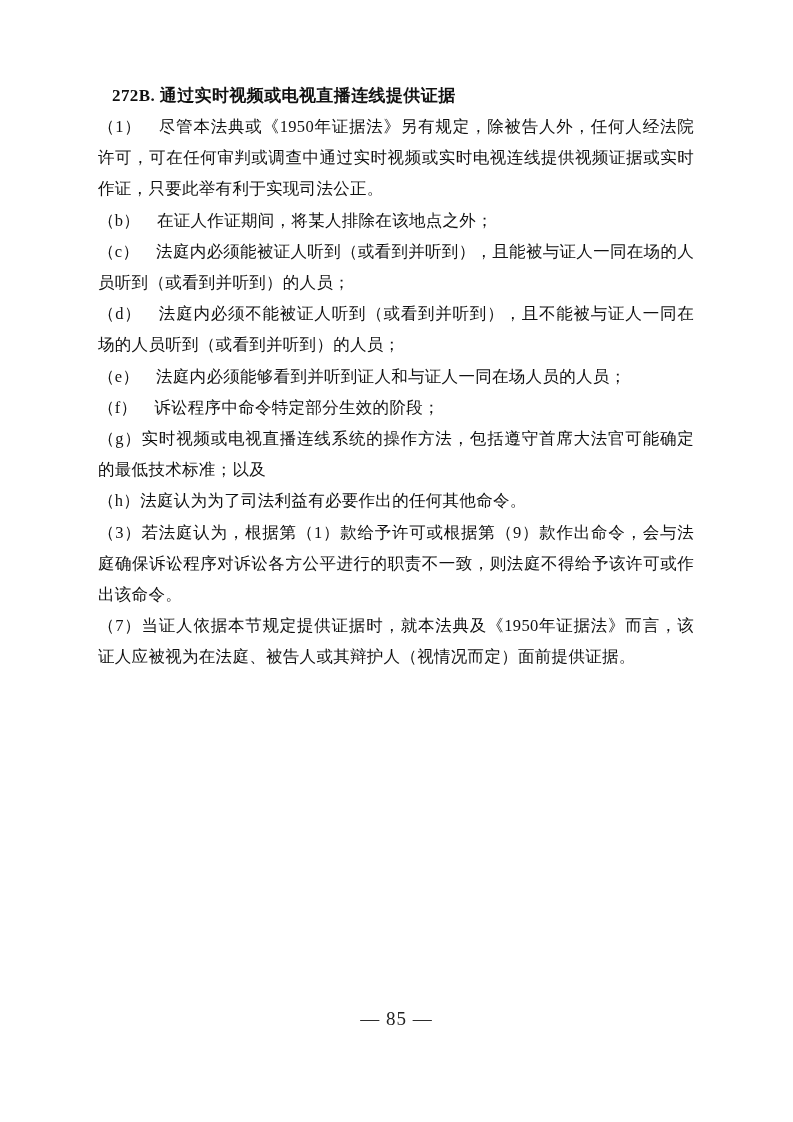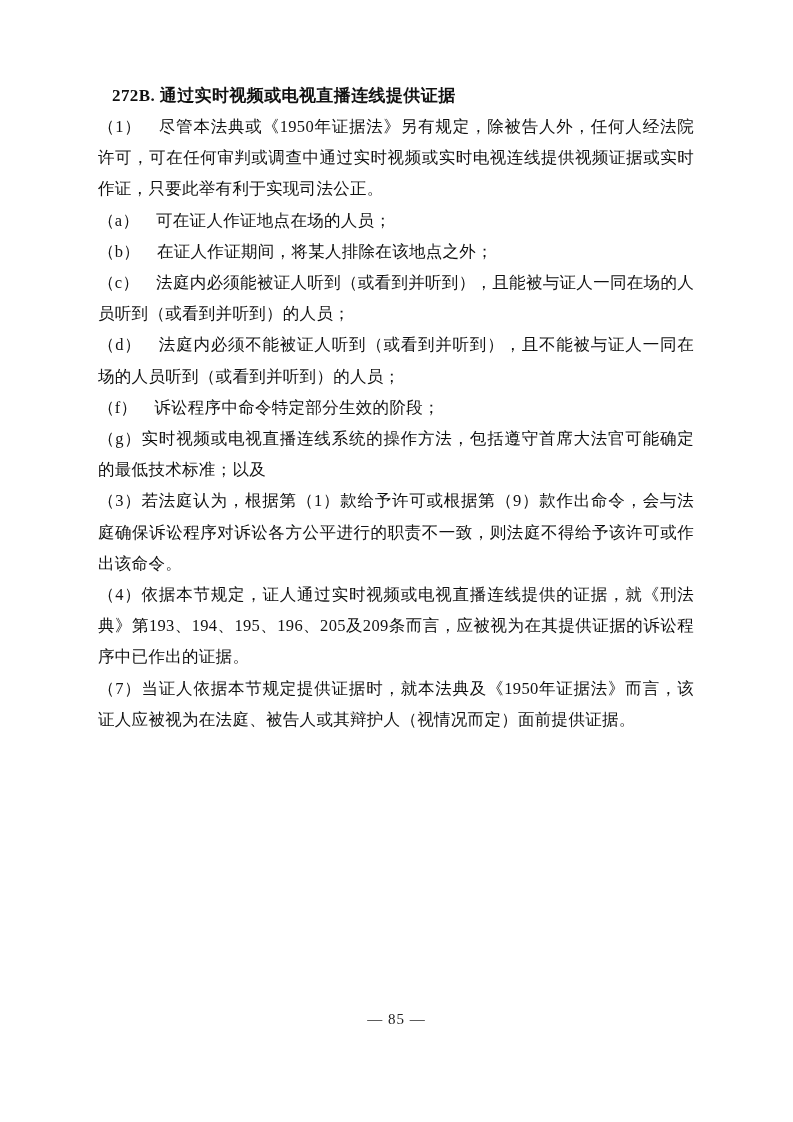--- a/index.html
+++ b/index.html
@@ -37,37 +37,37 @@
     text-align: justify;
     text-align-last: left;
     letter-spacing: 0.3px;
   }
   .page-number {
     position: absolute;
     top: 1008px;
     left: 0;
     width: 100%;
     text-align: center;
-    font-size: 15px;
+    font-size: 19px;
     line-height: 22px;
     color: #222222;
     letter-spacing: 1px;
   }
 </style>
 </head>
 <body>
 
 <div class="page">
   <div class="content">
     <h1 class="doc-title">272B. 通过实时视频或电视直播连线提供证据</h1>
     <p class="para">（1）　尽管本法典或《1950年证据法》另有规定，除被告人外，任何人经法院许可，可在任何审判或调查中通过实时视频或实时电视连线提供视频证据或实时作证，只要此举有利于实现司法公正。</p>
-    <p class="para">（a）　可在证人作证地点在场的人员；</p>
     <p class="para">（b）　在证人作证期间，将某人排除在该地点之外；</p>
     <p class="para">（c）　法庭内必须能被证人听到（或看到并听到），且能被与证人一同在场的人员听到（或看到并听到）的人员；</p>
     <p class="para">（d）　法庭内必须不能被证人听到（或看到并听到），且不能被与证人一同在场的人员听到（或看到并听到）的人员；</p>
+    <p class="para">（e）　法庭内必须能够看到并听到证人和与证人一同在场人员的人员；</p>
     <p class="para">（f）　诉讼程序中命令特定部分生效的阶段；</p>
     <p class="para">（g）实时视频或电视直播连线系统的操作方法，包括遵守首席大法官可能确定的最低技术标准；以及</p>
+    <p class="para">（h）法庭认为为了司法利益有必要作出的任何其他命令。</p>
     <p class="para">（3）若法庭认为，根据第（1）款给予许可或根据第（9）款作出命令，会与法庭确保诉讼程序对诉讼各方公平进行的职责不一致，则法庭不得给予该许可或作出该命令。</p>
-    <p class="para">（4）依据本节规定，证人通过实时视频或电视直播连线提供的证据，就《刑法典》第193、194、195、196、205及209条而言，应被视为在其提供证据的诉讼程序中已作出的证据。</p>
     <p class="para">（7）当证人依据本节规定提供证据时，就本法典及《1950年证据法》而言，该证人应被视为在法庭、被告人或其辩护人（视情况而定）面前提供证据。</p>
   </div>
   <div class="page-number">— 85 —</div>
 </div>
 
 </body></html>

